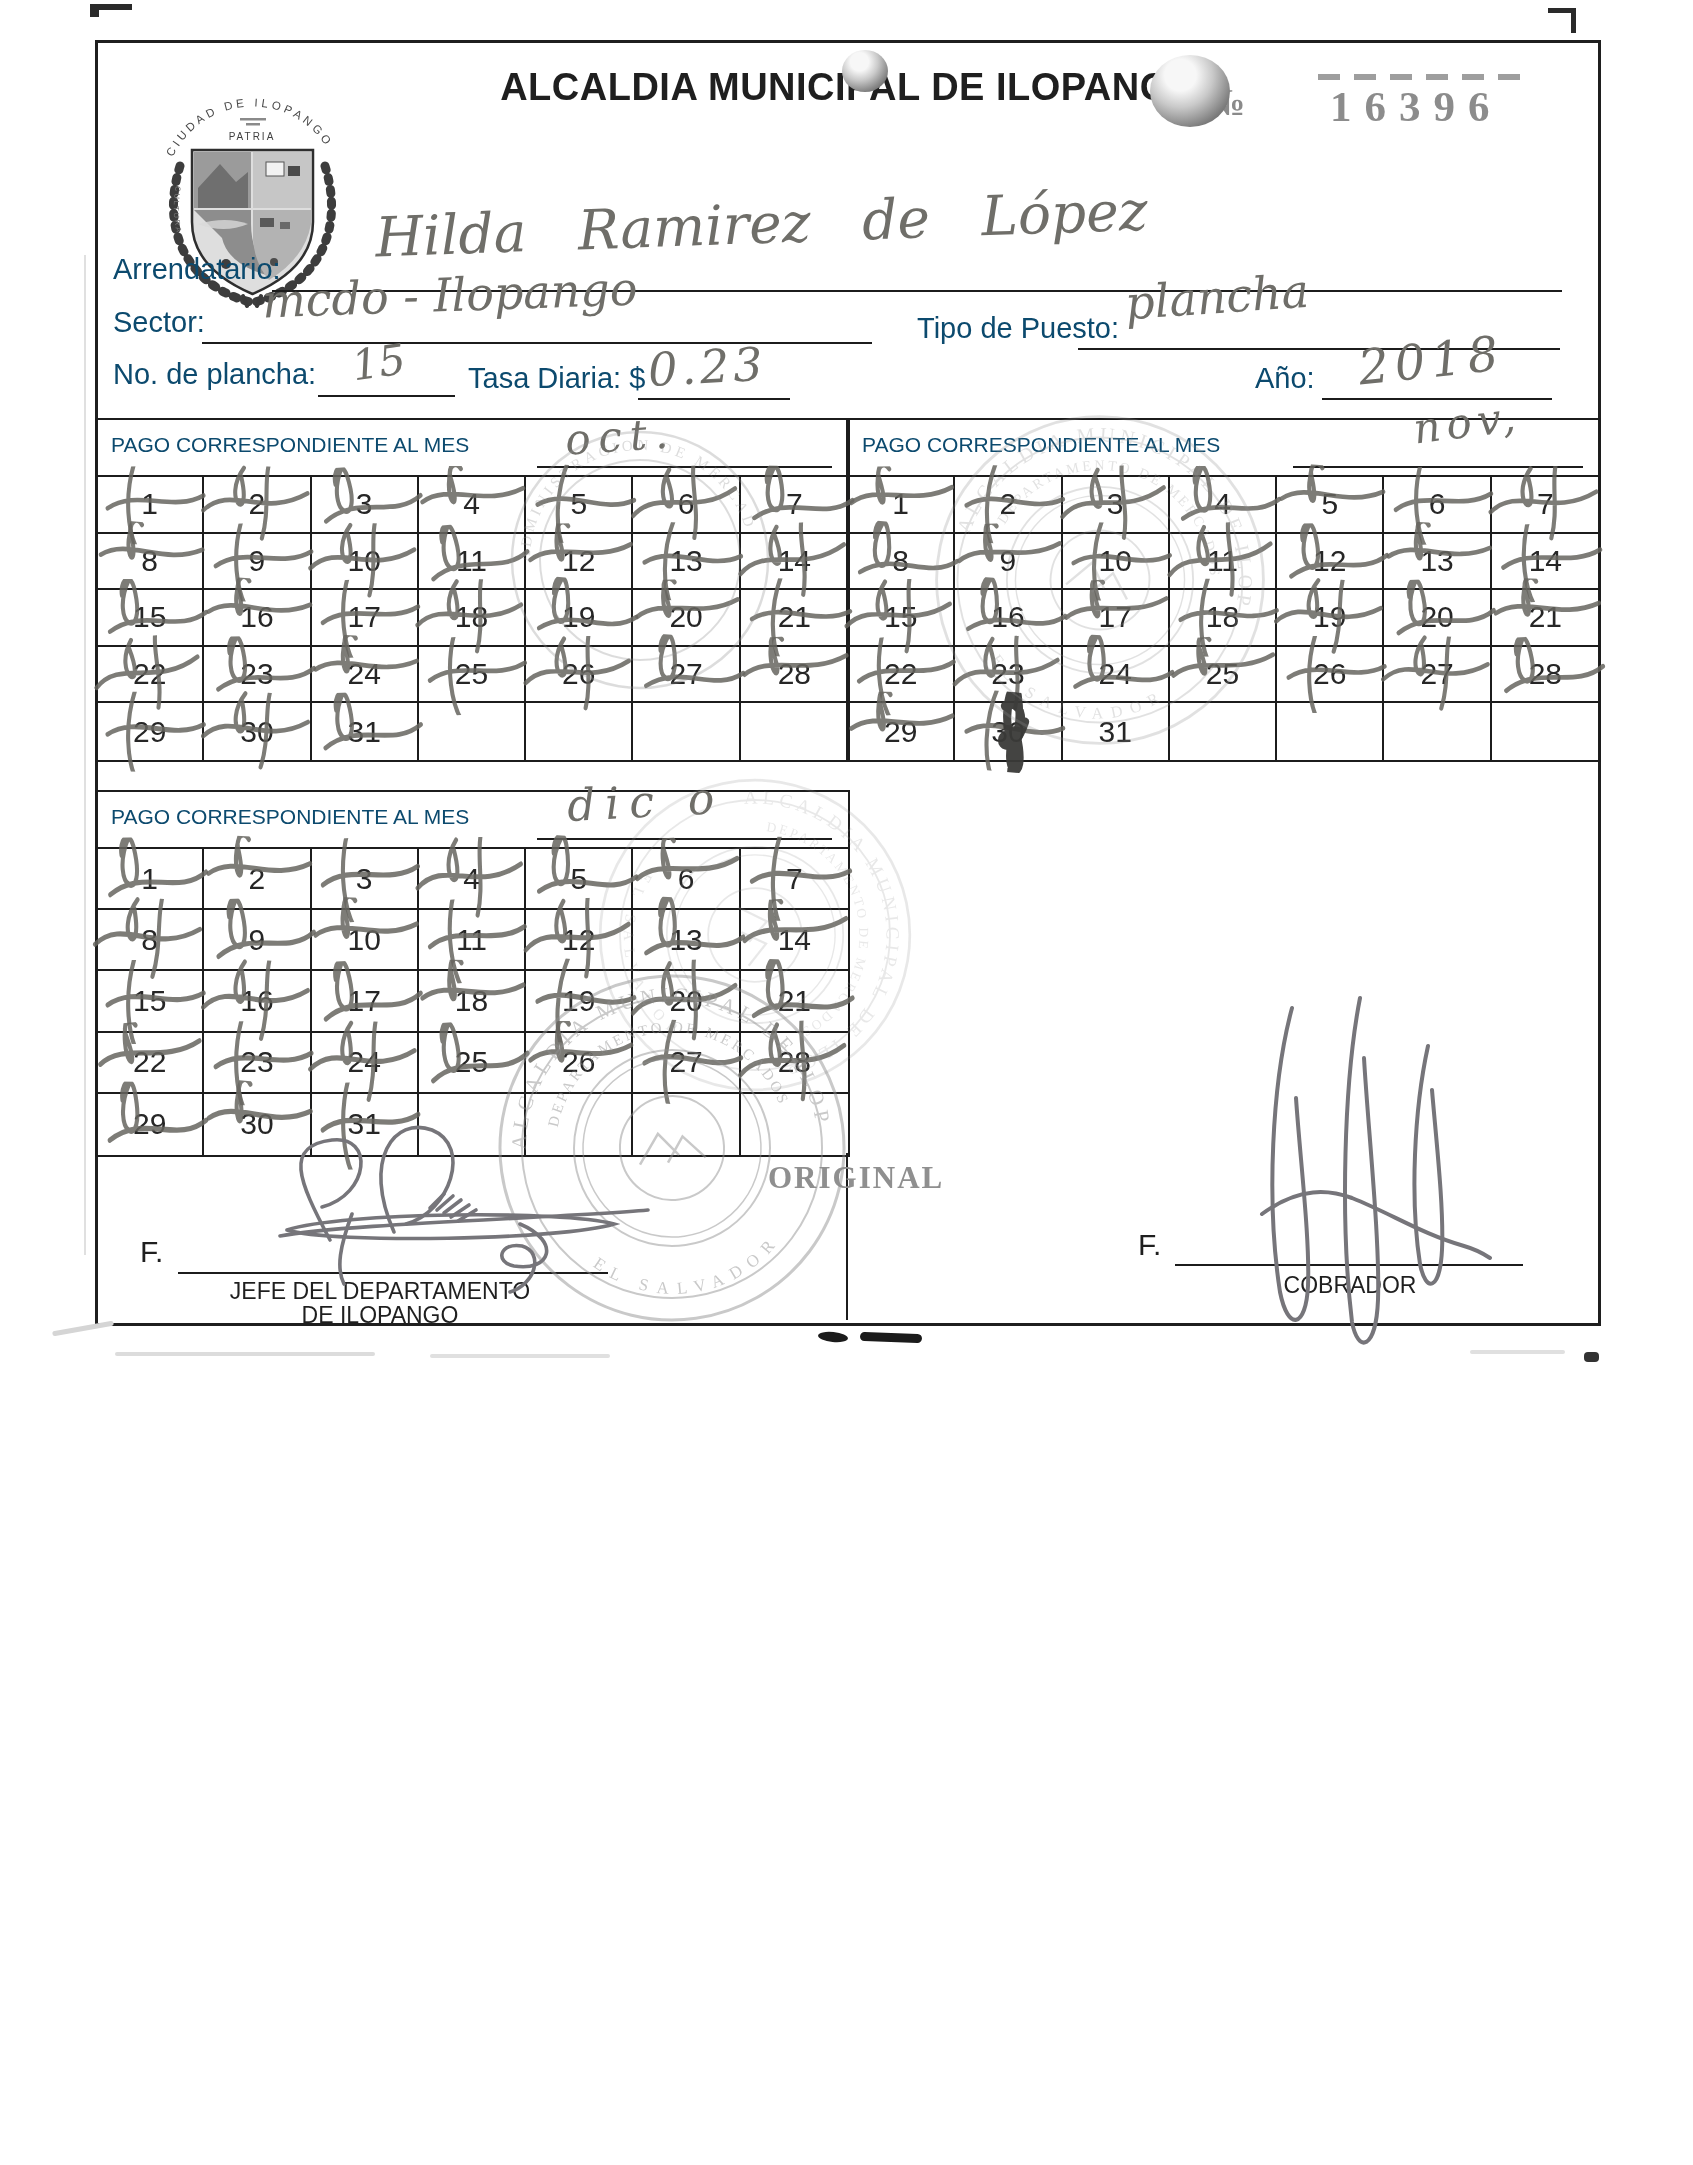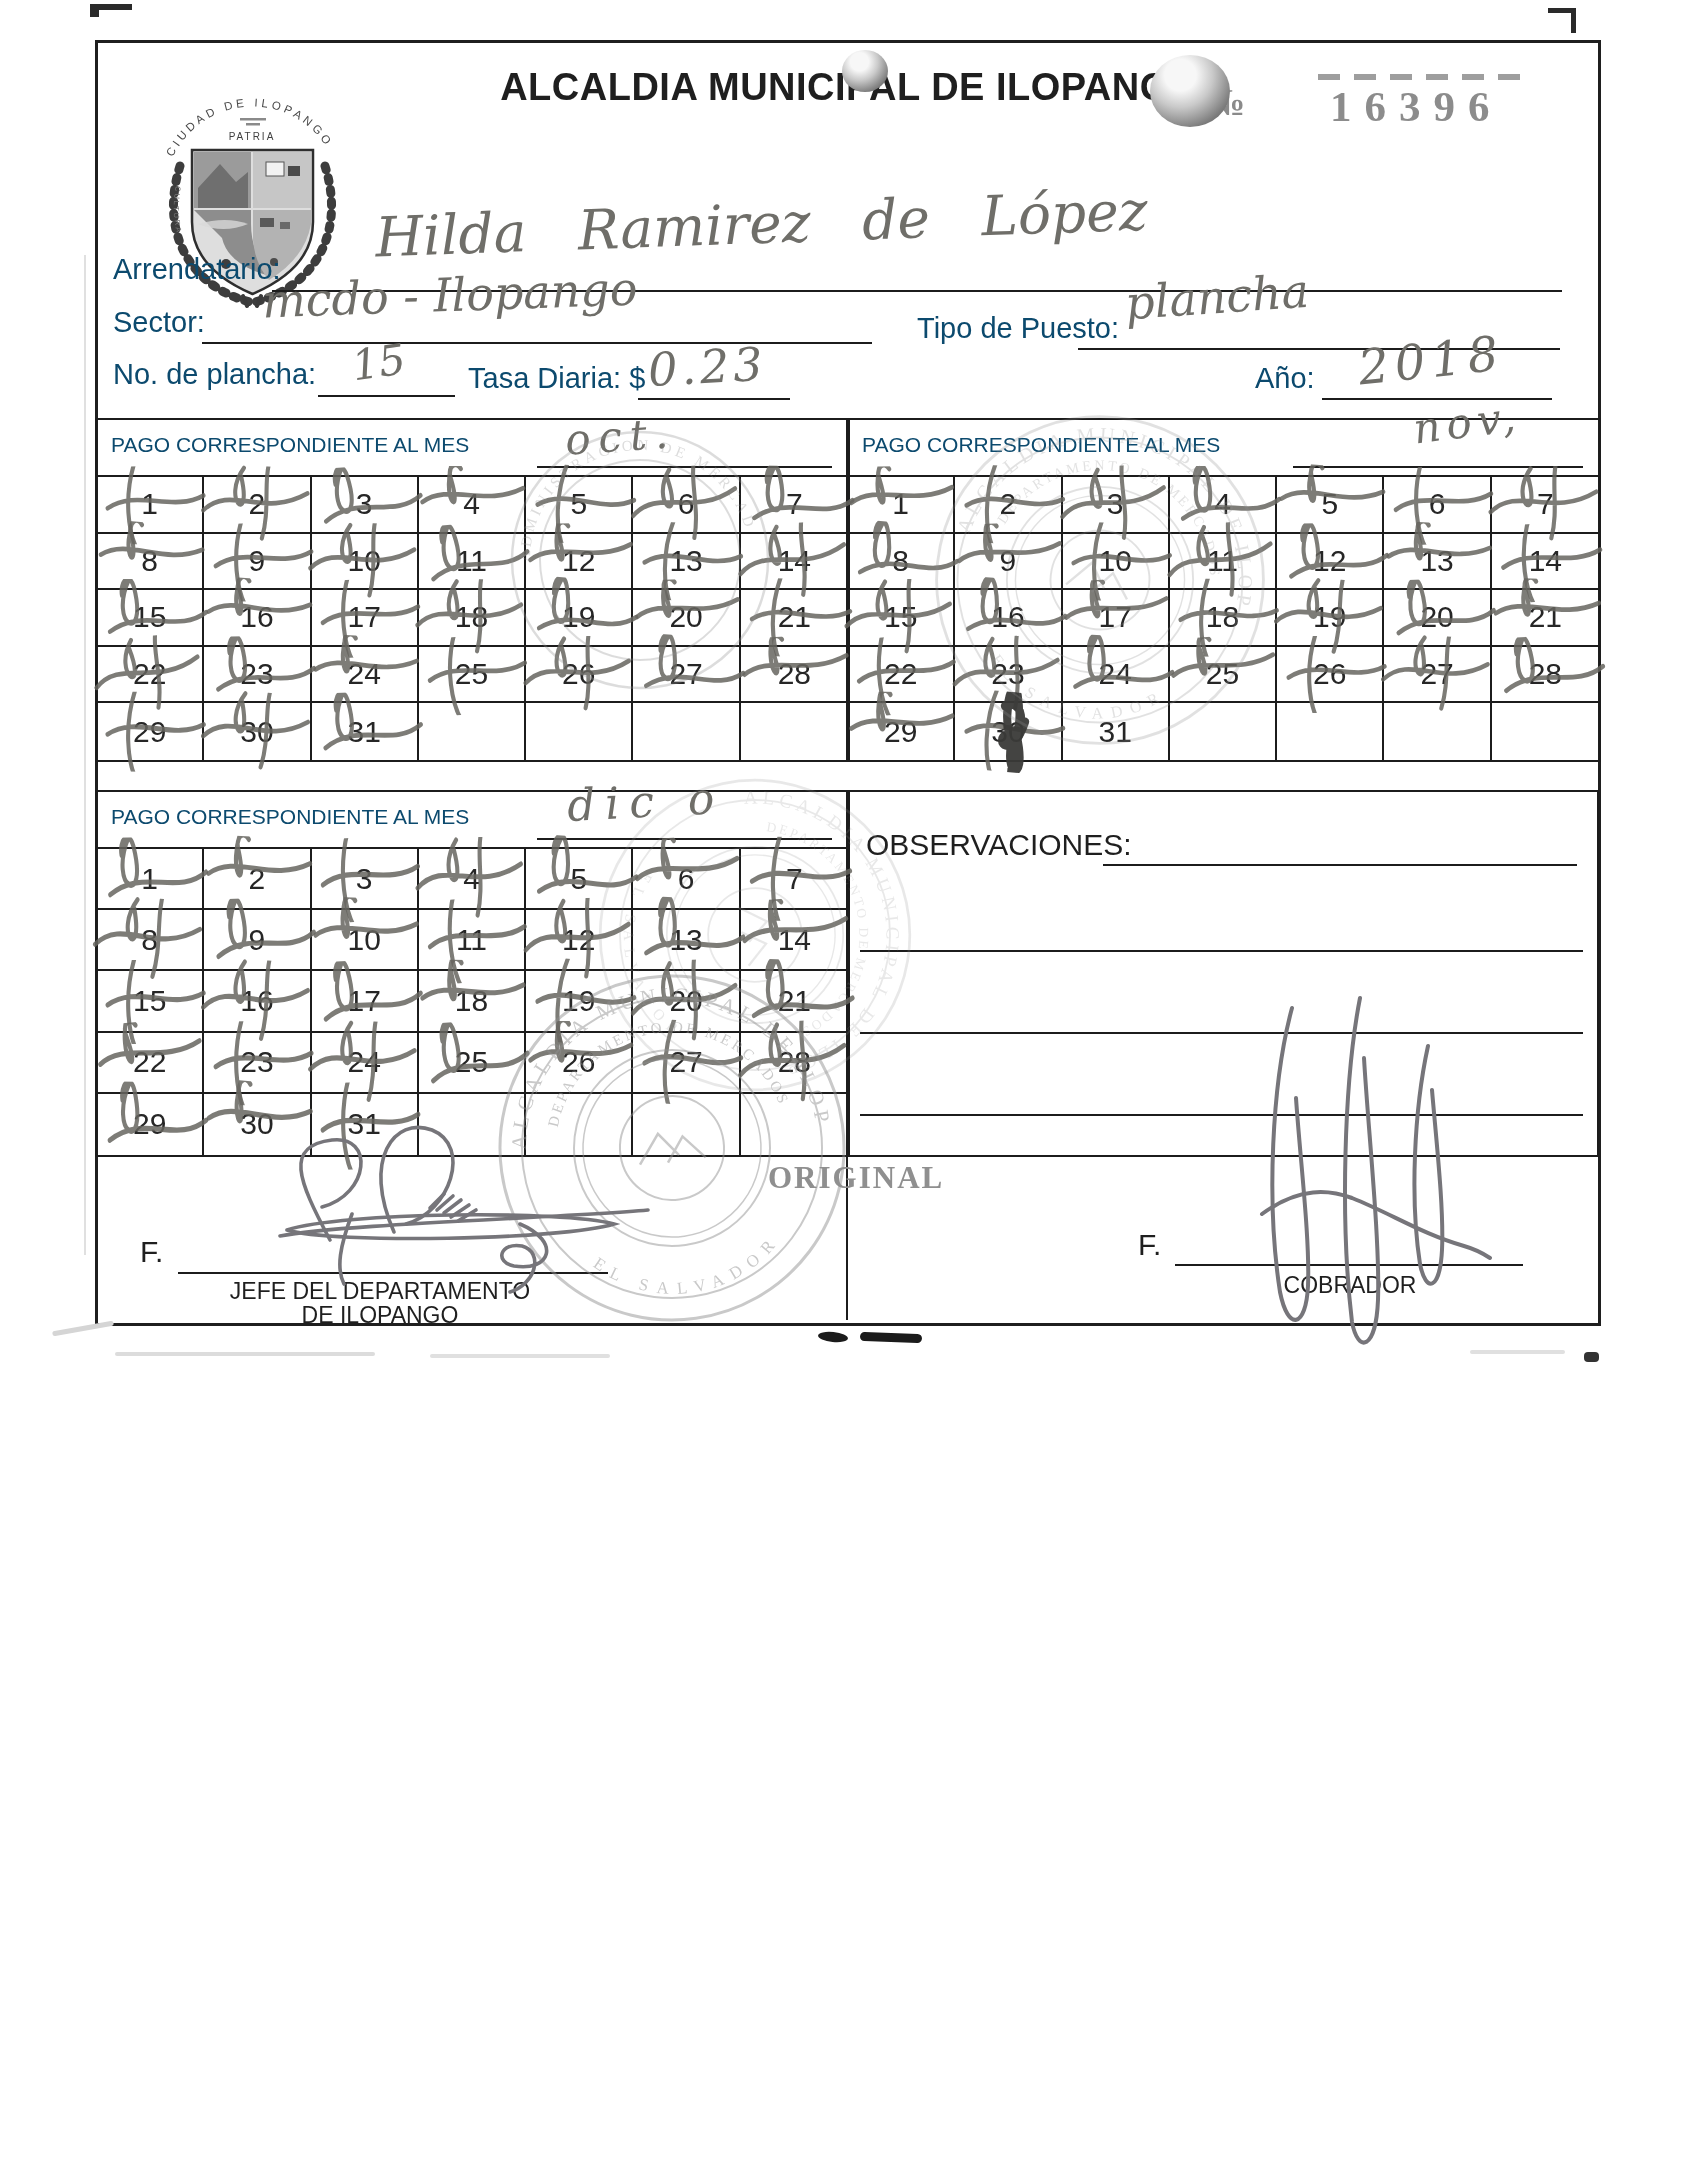--- a/index.html
+++ b/index.html
@@ -716,27 +716,20 @@
             <path d="M44,-10 C30,20 34,52 46,66 M18,30 C42,16 72,34 98,22" stroke="#66655f" stroke-width="3.4" fill="none" stroke-linecap="round" opacity="0.85"></path>
           </svg>
         </div>
         <div class="cell"></div>
         <div class="cell"></div>
         <div class="cell"></div>
         <div class="cell"></div>
       </div>
   </div>
 
-  <div class="abs" id="obs-panel">
-    <div id="obs-label">OBSERVACIONES:</div>
-    <div class="obs-rule" style="left:255px;right:20px;top:72px;"></div>
-    <div class="obs-rule" style="left:12px;right:14px;top:158px;"></div>
-    <div class="obs-rule" style="left:12px;right:14px;top:240px;"></div>
-    <div class="obs-rule" style="left:12px;right:14px;top:322px;"></div>
-  </div>
 
   <div class="abs" id="mid-divider"></div>
 
   <div class="abs f-label" style="left:140px;top:1235px;">F.</div>
   <div class="abs rule" style="left:178px;top:1272px;width:430px;"></div>
   <div class="abs role" style="left:215px;top:1278px;width:330px;text-align:center;">JEFE DEL DEPARTAMENTO</div>
   <div class="abs role" style="left:215px;top:1294px;width:330px;padding-top:8px;">DE ILOPANGO</div>
 
   <div class="abs f-label" style="left:1138px;top:1228px;">F.</div>
   <div class="abs rule" style="left:1175px;top:1264px;width:348px;"></div>

